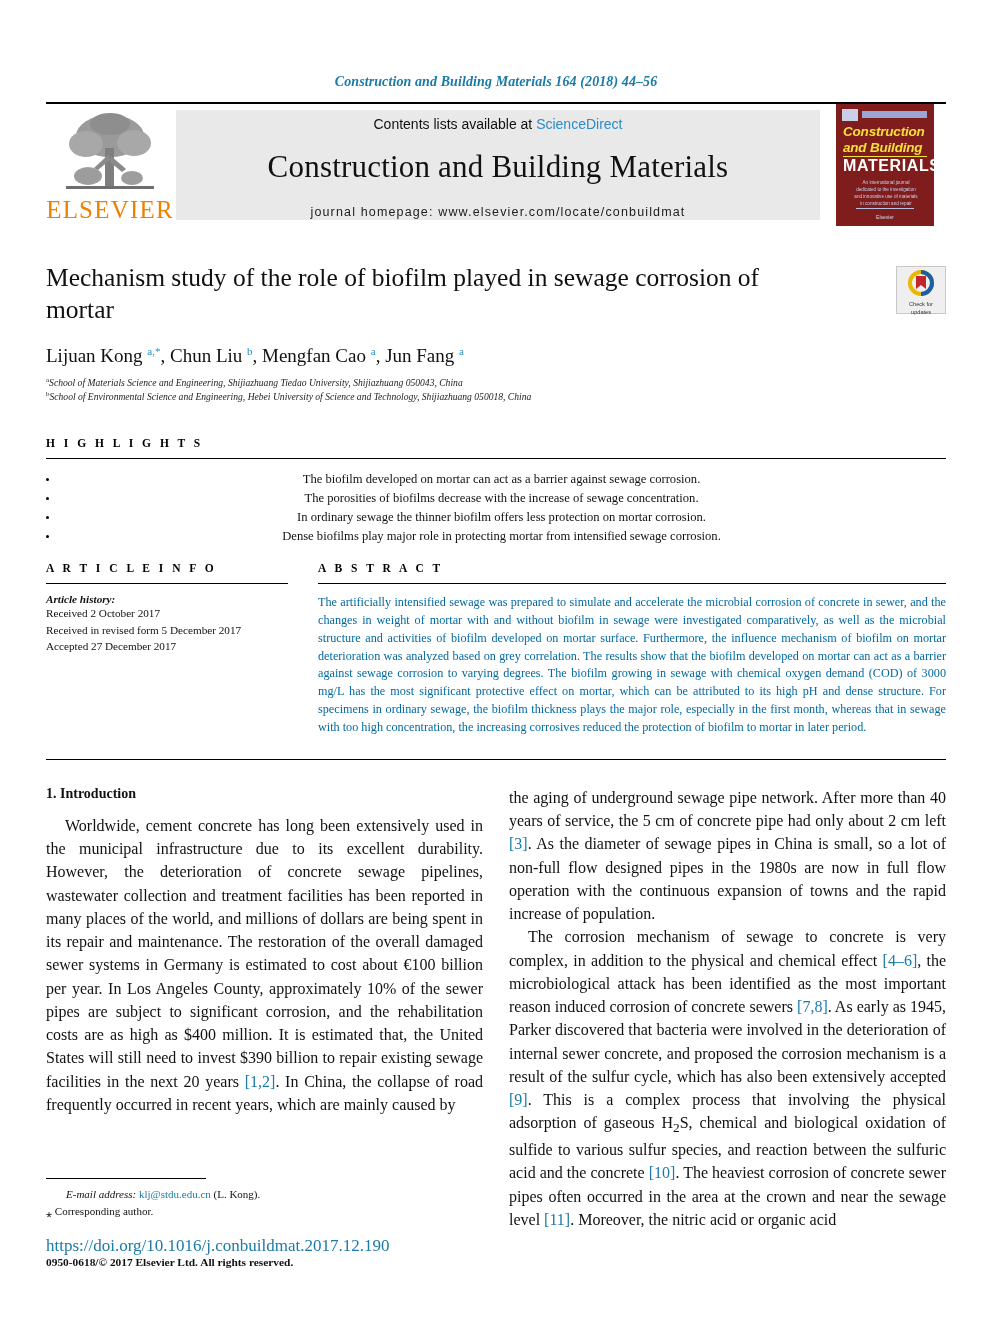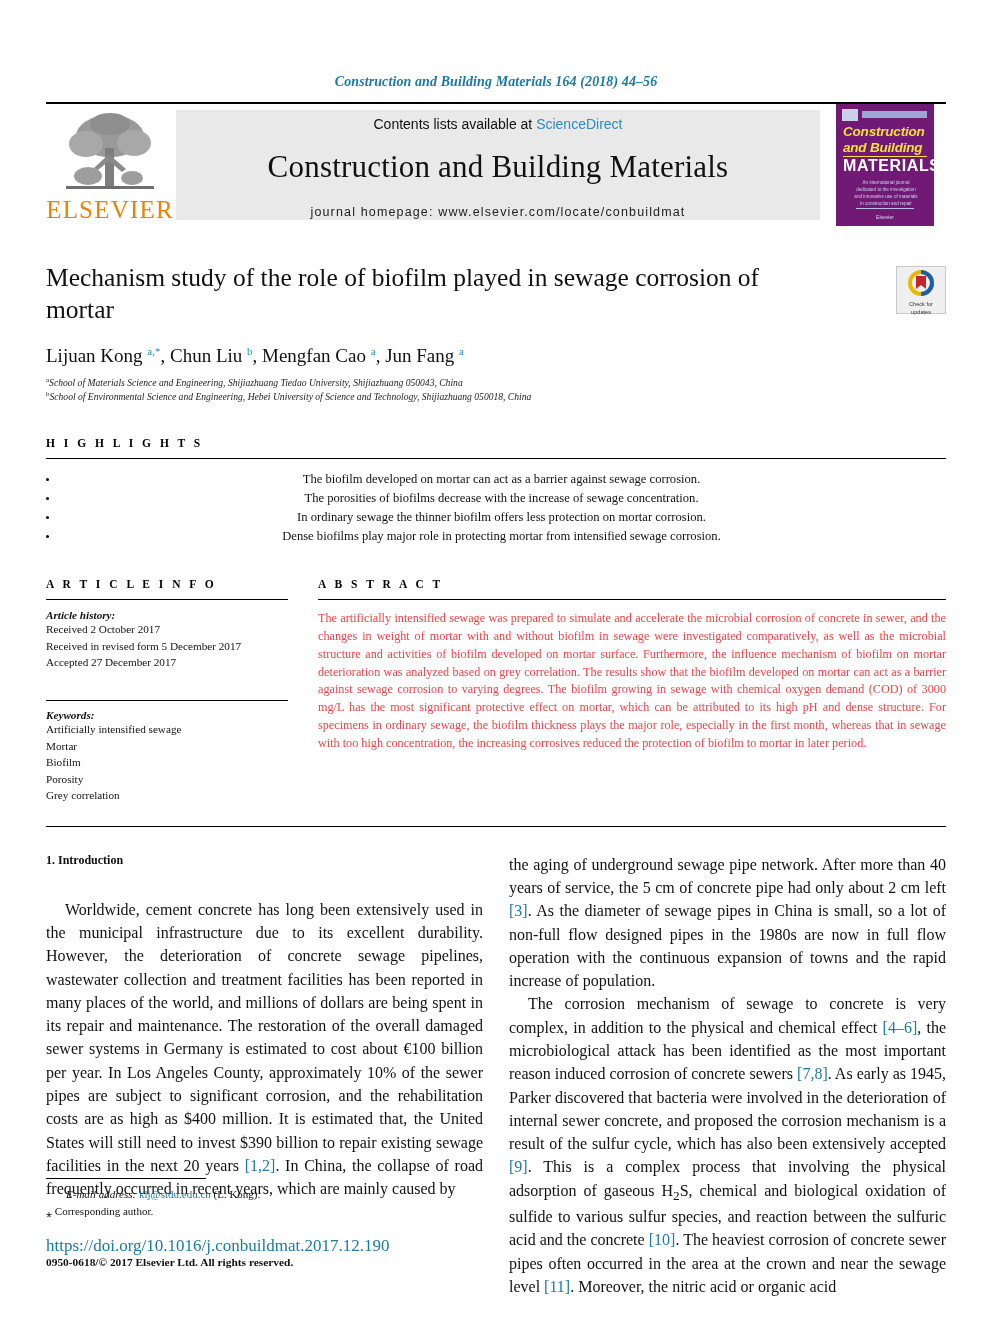--- a/index.html
+++ b/index.html
@@ -94,21 +94,21 @@
   .masthead-cover {
     width: 122px;
     flex: 0 0 122px;
     display: flex;
     align-items: center;
     justify-content: center;
   }
   .cover-img {
     width: 98px;
     height: 122px;
-    background: #701a75;
+    background: #7f1d1d;
     position: relative;
     overflow: hidden;
     font-family: "Liberation Sans", sans-serif;
   }
   .cover-bar {
     position: absolute; left: 26px; top: 7px; right: 7px; height: 7px;
     background: #9aa6d4;
   }
   .cover-els {
     position:absolute; left:6px; top:5px; width:16px; height:12px;
@@ -210,21 +210,21 @@
   .hl-list li::before {
     content: "";
     position: absolute;
     left: 0; top: 8px;
     width: 3.4px; height: 3.4px;
     background: #000; border-radius: 50%;
   }
 
   
   .info-abs {
-    margin-top: 32px;
+    margin-top: 16px;
     display: flex;
     gap: 30px;
   }
   .col-info { width: 242px; flex: 0 0 242px; }
   .col-abs  { flex: 1 1 auto; }
   .col-info .rule-thick, .col-abs .rule-thick { margin-top: 9px; }
 
   .info-body { padding-top: 9px; }
   .info-head {
     font-size: 11.2px; font-style: italic; font-weight: 700; color: #111;
@@ -232,38 +232,38 @@
   .info-line {
     font-size: 11.2px; line-height: 1.48; color: #111;
   }
   .kw-block { margin-top: 29px; border-top: 1.4px solid #000; padding-top: 8px; }
 
   .abs-body {
     padding-top: 10px;
     font-size: 12.2px;
     line-height: 1.46;
     text-align: justify;
-    color: #ef4444;
+    color: #0369a1;
   }
   .abs-copy { text-align: right; margin-top: 6px; font-size: 12.2px; }
 
   .rule-after-abs {
     margin-top: 22px;
     border-top: 1.6px solid #000;
   }
 
   
   .body-cols {
     margin-top: 26px;
     display: flex;
     gap: 26px;
   }
   .bcol { width: 437px; flex: 0 0 437px; }
   .sec-title {
-    font-size: 12px; font-weight: 700; color: #111; margin-bottom: 30px;
+    font-size: 14px; font-weight: 700; color: #111; margin-bottom: 12px;
   }
   .para {
     font-size: 16px;
     line-height: 1.455;
     text-align: justify;
     color: #111;
     text-indent: 19px;
     margin: 0;
   }
   .para + .para { margin-top: 0; }
@@ -375,28 +375,20 @@
 
     <div class="col-info">
       <div class="sec-label">A R T I C L E   I N F O</div>
       <div class="rule-thick"></div>
       <div class="info-body">
         <div class="info-head">Article history:</div>
         <div class="info-line">Received 2 October 2017</div>
         <div class="info-line">Received in revised form 5 December 2017</div>
         <div class="info-line">Accepted 27 December 2017</div>
 
-        <div class="kw-block">
-          <div class="info-head">Keywords:</div>
-          <div class="info-line">Artificially intensified sewage</div>
-          <div class="info-line">Mortar</div>
-          <div class="info-line">Biofilm</div>
-          <div class="info-line">Porosity</div>
-          <div class="info-line">Grey correlation</div>
-        </div>
       </div>
     </div>
 
     <div class="col-abs">
       <div class="sec-label">A B S T R A C T</div>
       <div class="rule-thick"></div>
       <div class="abs-body">The artificially intensified sewage was prepared to simulate and accelerate the microbial corrosion of concrete in sewer, and the changes in weight of mortar with and without biofilm in sewage were investigated comparatively, as well as the microbial structure and activities of biofilm developed on mortar surface. Furthermore, the influence mechanism of biofilm on mortar deterioration was analyzed based on grey correlation. The results show that the biofilm developed on mortar can act as a barrier against sewage corrosion to varying degrees. The biofilm growing in sewage with chemical oxygen demand (COD) of 3000 mg/L has the most significant protective effect on mortar, which can be attributed to its high pH and dense structure. For specimens in ordinary sewage, the biofilm thickness plays the major role, especially in the first month, whereas that in sewage with too high concentration, the increasing corrosives reduced the protection of biofilm to mortar in later period.</div>
     </div>
   </div>
 

